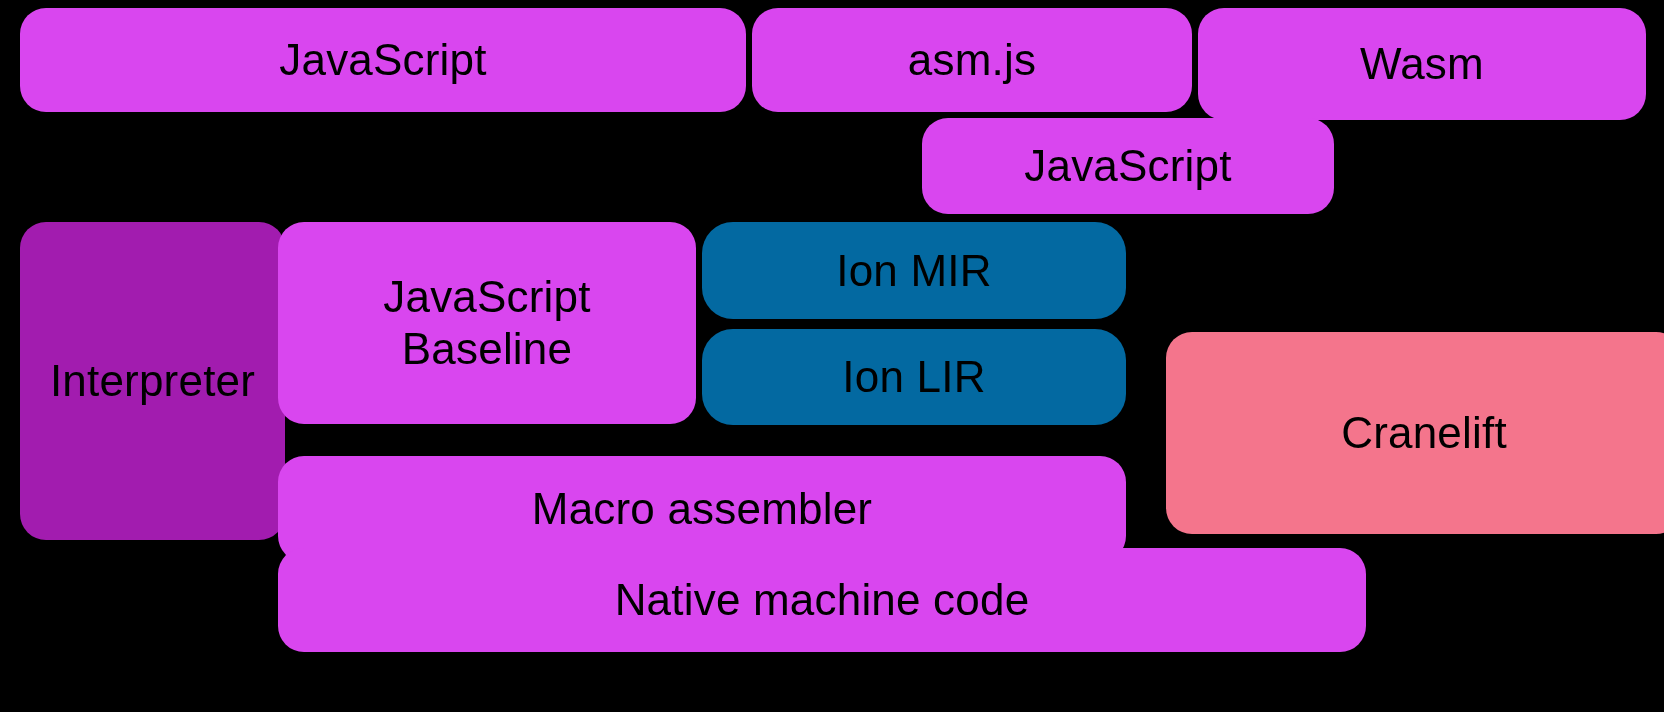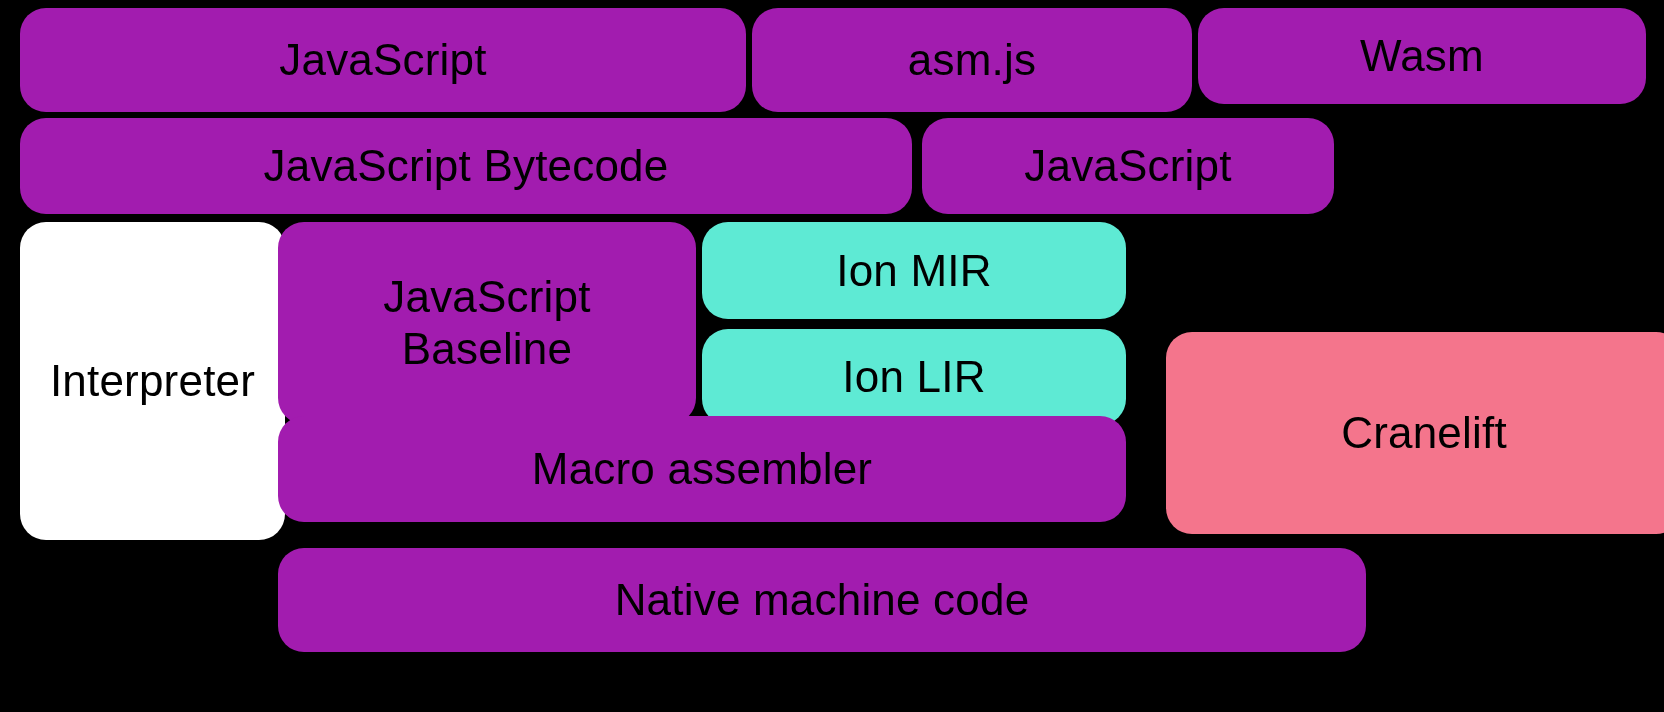--- a/index.html
+++ b/index.html
@@ -28,49 +28,48 @@
     color: #000000;
     background: #ffffff;
     border-radius: 26px;
     font-size: 44px;
     line-height: 1.12;
     letter-spacing: 0.2px;
     white-space: pre-line;
     padding: 2px 10px;
     user-select: none;
   }
-  .node.fill-white   { background: #a21caf; }
-  .node.fill-grey    { background: #ffffff; }
-  .node.fill-green   { background: #5eead4; }
+  .node.fill-white   { background: #d946ef; }
+  .node.fill-grey    { background: #a21caf; }
+  .node.fill-green   { background: #0369a1; border-radius: 31px; }
   .node.fill-pink    { background: #f4758c; }
   .node.two-line     { line-height: 1.18; }
 </style>
 </head>
 <body>
 
 <div id="stage">
 
   <div class="node fill-white" style="left:20px;  top:8px;   width:726px; height:104px;">JavaScript</div>
 
   <div class="node fill-white" style="left:752px; top:8px;   width:440px; height:104px;text-align:center;">asm.js</div>
 
-  <div class="node fill-white" style="left:1198px;top:8px;   width:448px; height:96px;">Wasm</div>
+  <div class="node fill-white" style="left:1198px;top:8px;   width:448px; height:112px;">Wasm</div>
 
-  <div class="node fill-white" style="left:20px;  top:118px; width:892px; height:96px;">JavaScript Bytecode</div>
 
   <div class="node fill-white" style="left:922px; top:118px; width:412px; height:96px;">JavaScript</div>
 
   <div class="node fill-grey" style="left:20px;  top:222px; width:265px; height:318px;">Interpreter</div>
 
   <div class="node fill-white two-line" style="left:278px; top:222px; width:418px; height:202px;">JavaScript
 Baseline</div>
 
   <div class="node fill-green" style="left:702px; top:222px; width:424px; height:97px;">Ion MIR</div>
 
   <div class="node fill-green" style="left:702px; top:329px; width:424px; height:96px;">Ion LIR</div>
 
   <div class="node fill-pink" style="left:1130px;top:332px; width:516px; height:202px;margin-left:36px;">Cranelift</div>
 
-  <div class="node fill-white" style="left:278px; top:416px; width:848px; height:106px;">Macro assembler</div>
+  <div class="node fill-white" style="left:278px; top:456px; width:848px; height:106px;">Macro assembler</div>
 
   <div class="node fill-white" style="left:278px; top:548px; width:1088px; height:104px;">Native machine code</div>
 
 </div>
 
 </body></html>

